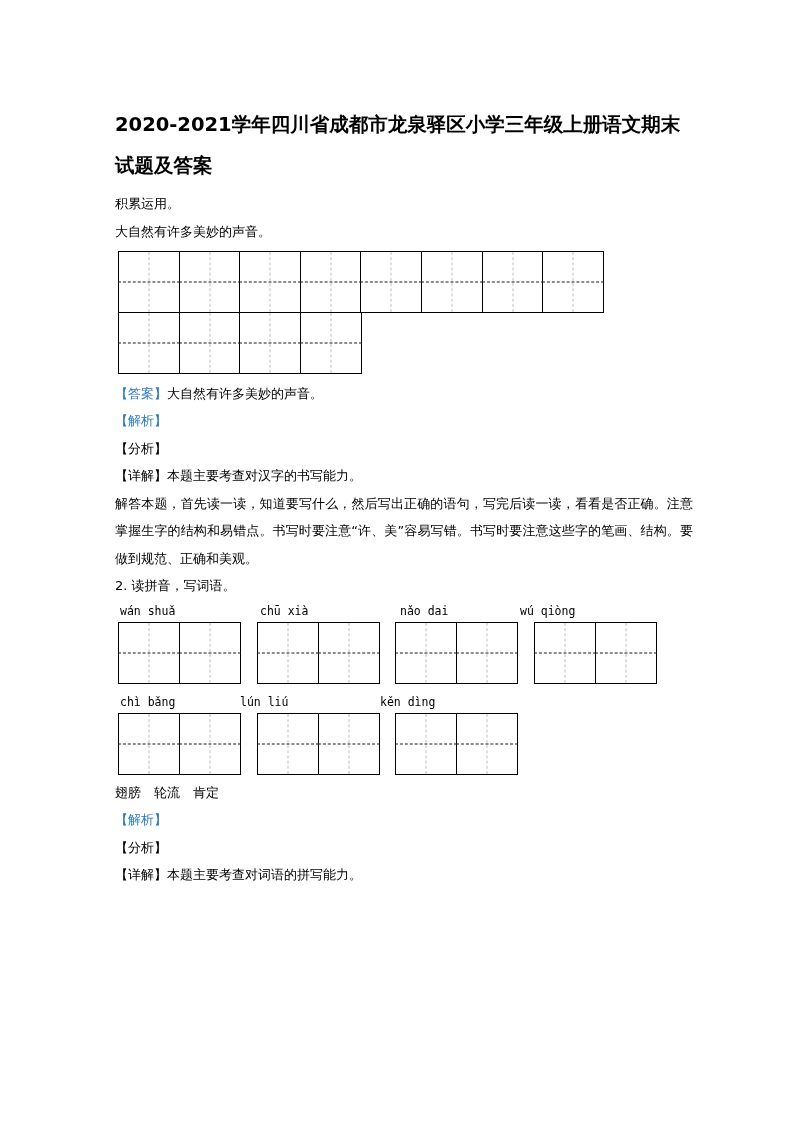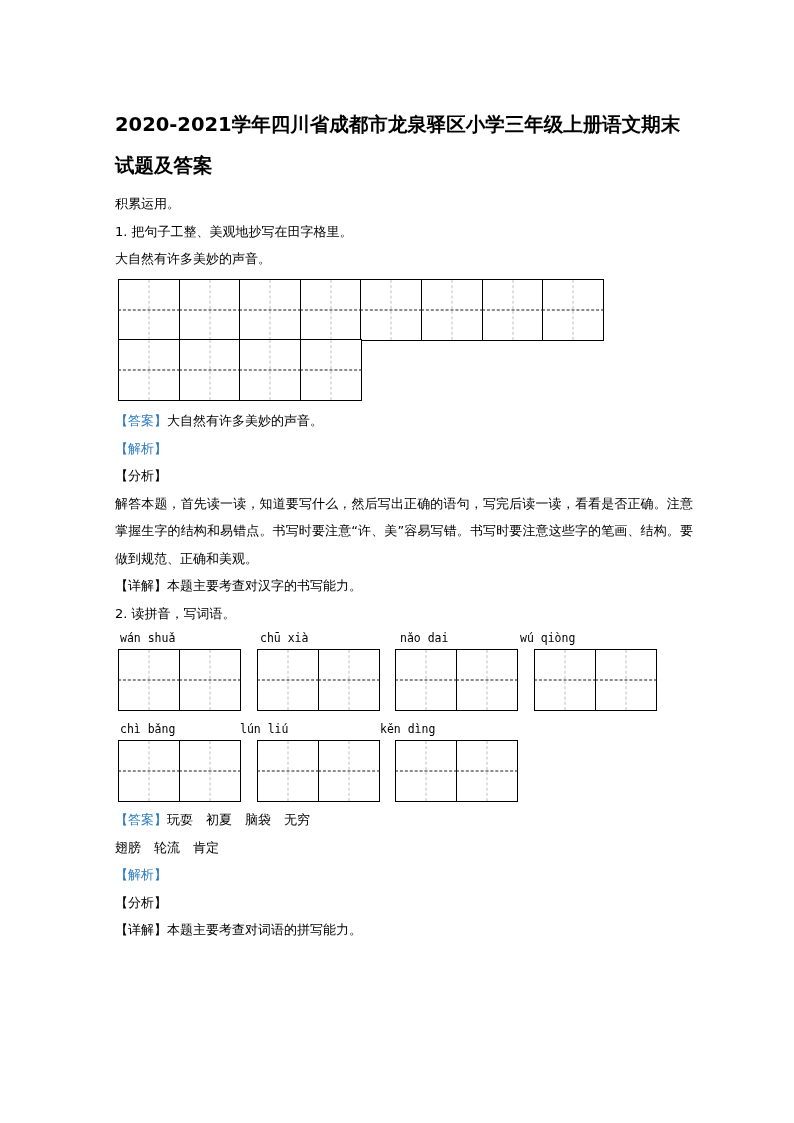--- a/index.html
+++ b/index.html
@@ -128,21 +128,20 @@
 </head>
 <body>
 
 <div class="page">
   <div class="content">
 
     <h1 class="doc-title">2020-2021学年四川省成都市龙泉驿区小学三年级上册语文期末试题及答案</h1>
 
     <p class="para">积累运用。</p>
 
-    <p class="para">1. 把句子工整、美观地抄写在田字格里。</p>
     <p class="para">大自然有许多美妙的声音。</p>
 
     <div class="grid-block">
       <div class="grid-row">
         <div class="grid-group">
           <div class="cell"></div>
           <div class="cell"></div>
           <div class="cell"></div>
           <div class="cell"></div>
           <div class="cell"></div>
@@ -157,22 +156,22 @@
           <div class="cell"></div>
           <div class="cell"></div>
           <div class="cell"></div>
         </div>
       </div>
     </div>
 
     <p class="para"><span class="blue">【答案】</span><span>大自然有许多美妙的声音。</span></p>
     <p class="para"><span class="blue">【解析】</span></p>
     <p class="para"><span class="tag">【分析】</span></p>
+    <p class="para"><span class="tag">【详解】</span><span>本题主要考查对汉字的书写能力。</span></p>
     <p class="para">解答本题，首先读一读，知道要写什么，然后写出正确的语句，写完后读一读，看看是否正确。注意掌握生字的结构和易错点。书写时要注意“许、美”容易写错。书写时要注意这些字的笔画、结构。要做到规范、正确和美观。</p>
-    <p class="para"><span class="tag">【详解】</span><span>本题主要考查对汉字的书写能力。</span></p>
 
     <p class="para">2. 读拼音，写词语。</p>
 
     <div class="pinyin-row">
       <span class="pinyin" style="left:0px;">wán shuǎ</span>
       <span class="pinyin" style="left:140px;">chū xià</span>
       <span class="pinyin" style="left:280px;">nǎo dai</span>
       <span class="pinyin" style="left:400px;">wú qiòng</span>
     </div>
 
@@ -213,20 +212,19 @@
         <div class="cell"></div>
       </div>
       <div class="grid-group" style="left:277px;">
         <div class="cell"></div>
         <div class="cell"></div>
       </div>
     </div>
 
     <div class="spacer-xs"></div>
 
-    <p class="para"><span class="blue">【答案】</span><span>玩耍　初夏　脑袋　无穷</span></p>
     <p class="para">翅膀　轮流　肯定</p>
     <p class="para"><span class="blue">【解析】</span></p>
     <p class="para"><span class="tag">【分析】</span></p>
     <p class="para"><span class="tag">【详解】</span><span>本题主要考查对词语的拼写能力。</span></p>
 
   </div>
 </div>
 
 </body></html>

